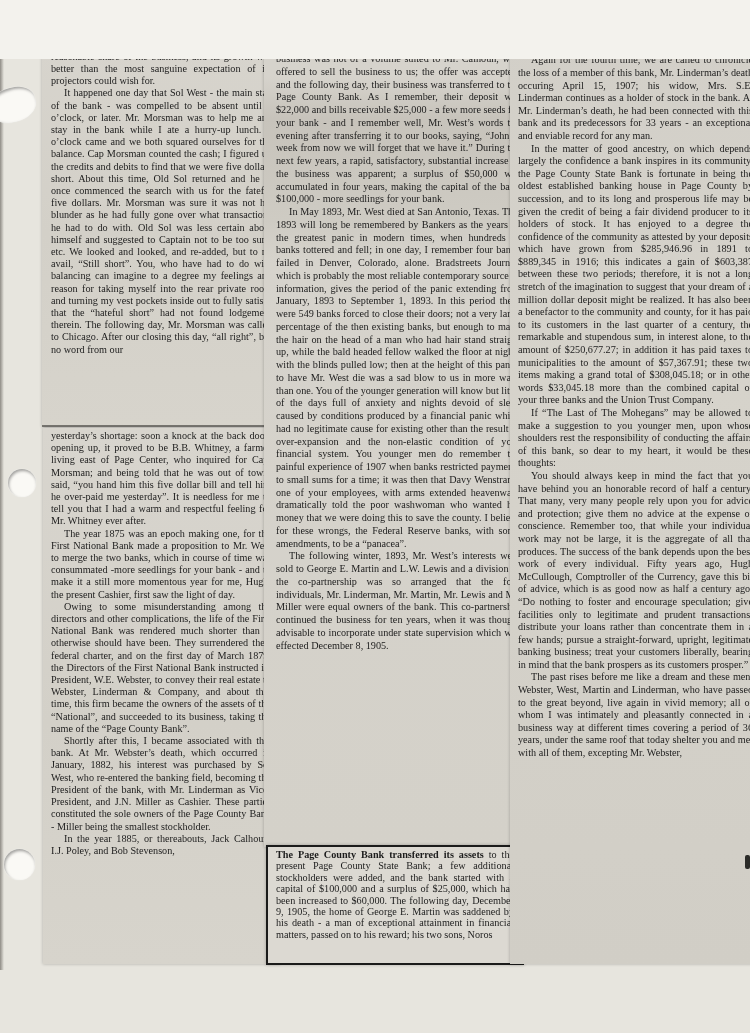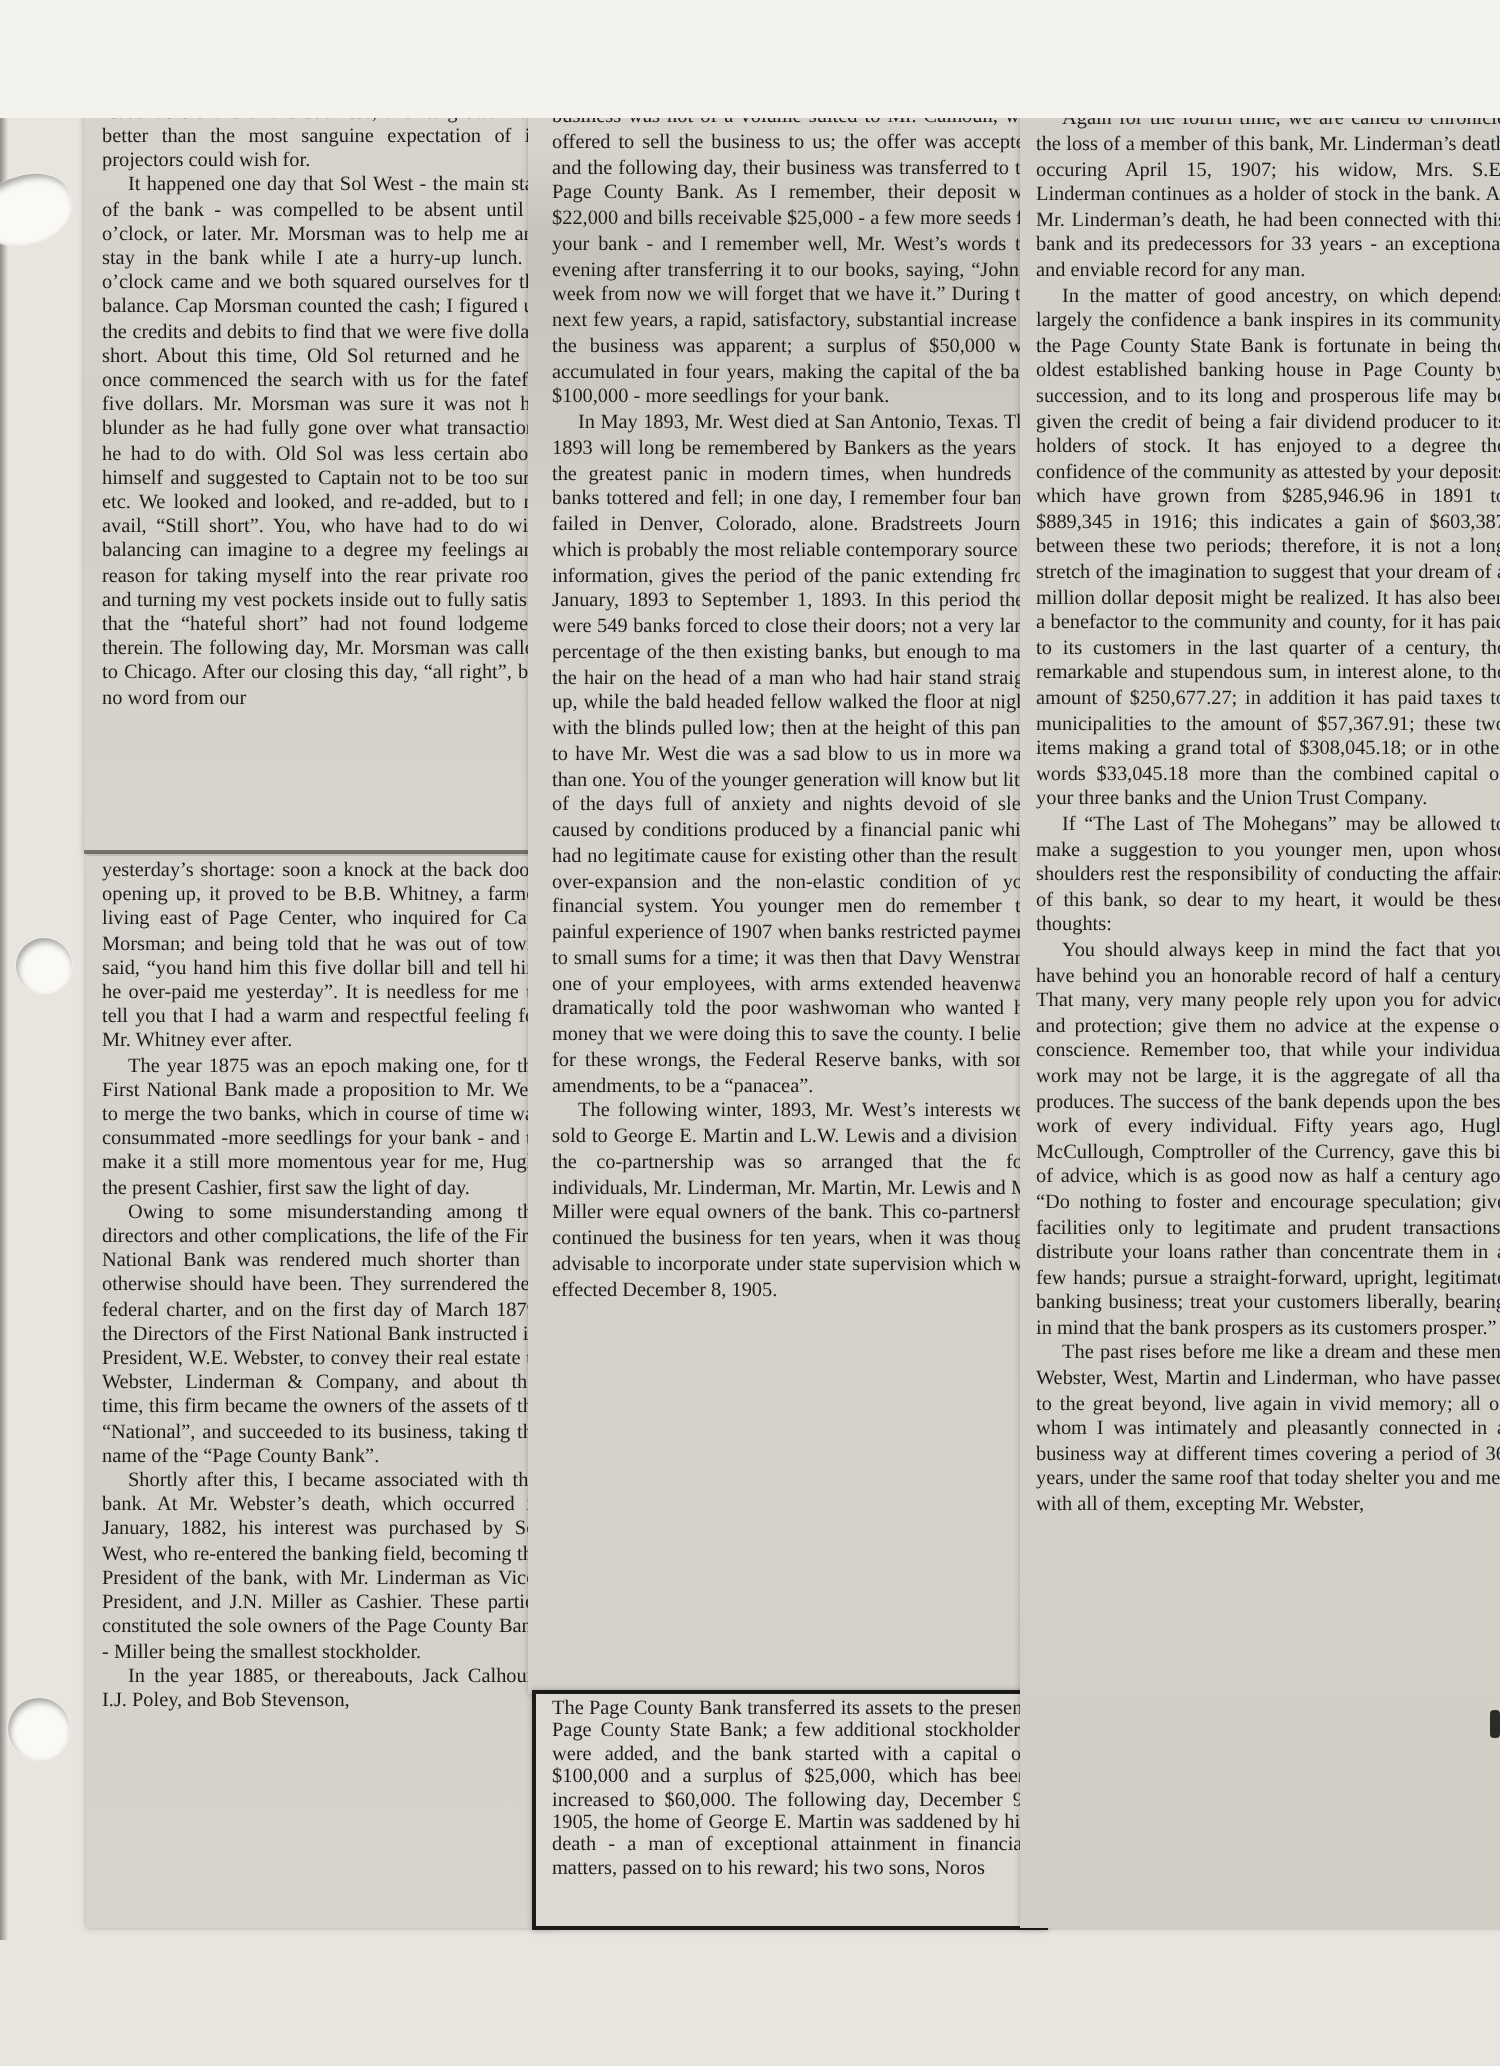--- a/index.html
+++ b/index.html
@@ -29,21 +29,21 @@
   }
   .clip p{margin:0;text-indent:13px;}
   .clip p.cont{text-indent:0;}
   .clip-1a{left:42px;top:0;width:221px;height:423px;padding:2px 9px 0 9px;
     border-bottom:2px solid rgba(40,38,35,0.55);}
   .clip-1b{left:43px;top:428px;width:220px;height:534px;padding:2px 9px 0 8px;}
   .clip-2{left:264px;top:0;width:244px;height:845px;padding:2px 11px 0 12px;line-height:12.75px;
     background:linear-gradient(180deg,#d6d3cc 0%,#d6d3cc 9%,#c7c3bb 14%,#cecbc3 26%,#d6d3cc 31%,#d4d1c9 100%);}
   .clip-2-box{left:266px;top:845px;width:238px;height:112px;padding:2px 8px;line-height:11.4px;
     border:2px solid #1b1b1a;background:#dcd9d2;}
-  .clip-2-box .lead{font-weight:normal;}
+  .clip-2-box .lead{font-weight:bold;}
   .clip-3{left:510px;top:0;width:235px;height:960px;padding:4px 8px 0 8px;line-height:12.6px;
     background:linear-gradient(180deg,#d2cfc8 0%,#d6d3cb 40%,#d1cec6 100%);}
   
   .annotation{
     position:absolute;left:710px;top:0;
     font-family:"DejaVu Serif", serif;font-style:italic;
     font-size:16px;color:#34343d;transform:rotate(-5deg);letter-spacing:1px;
   }
 </style>
 </head>

